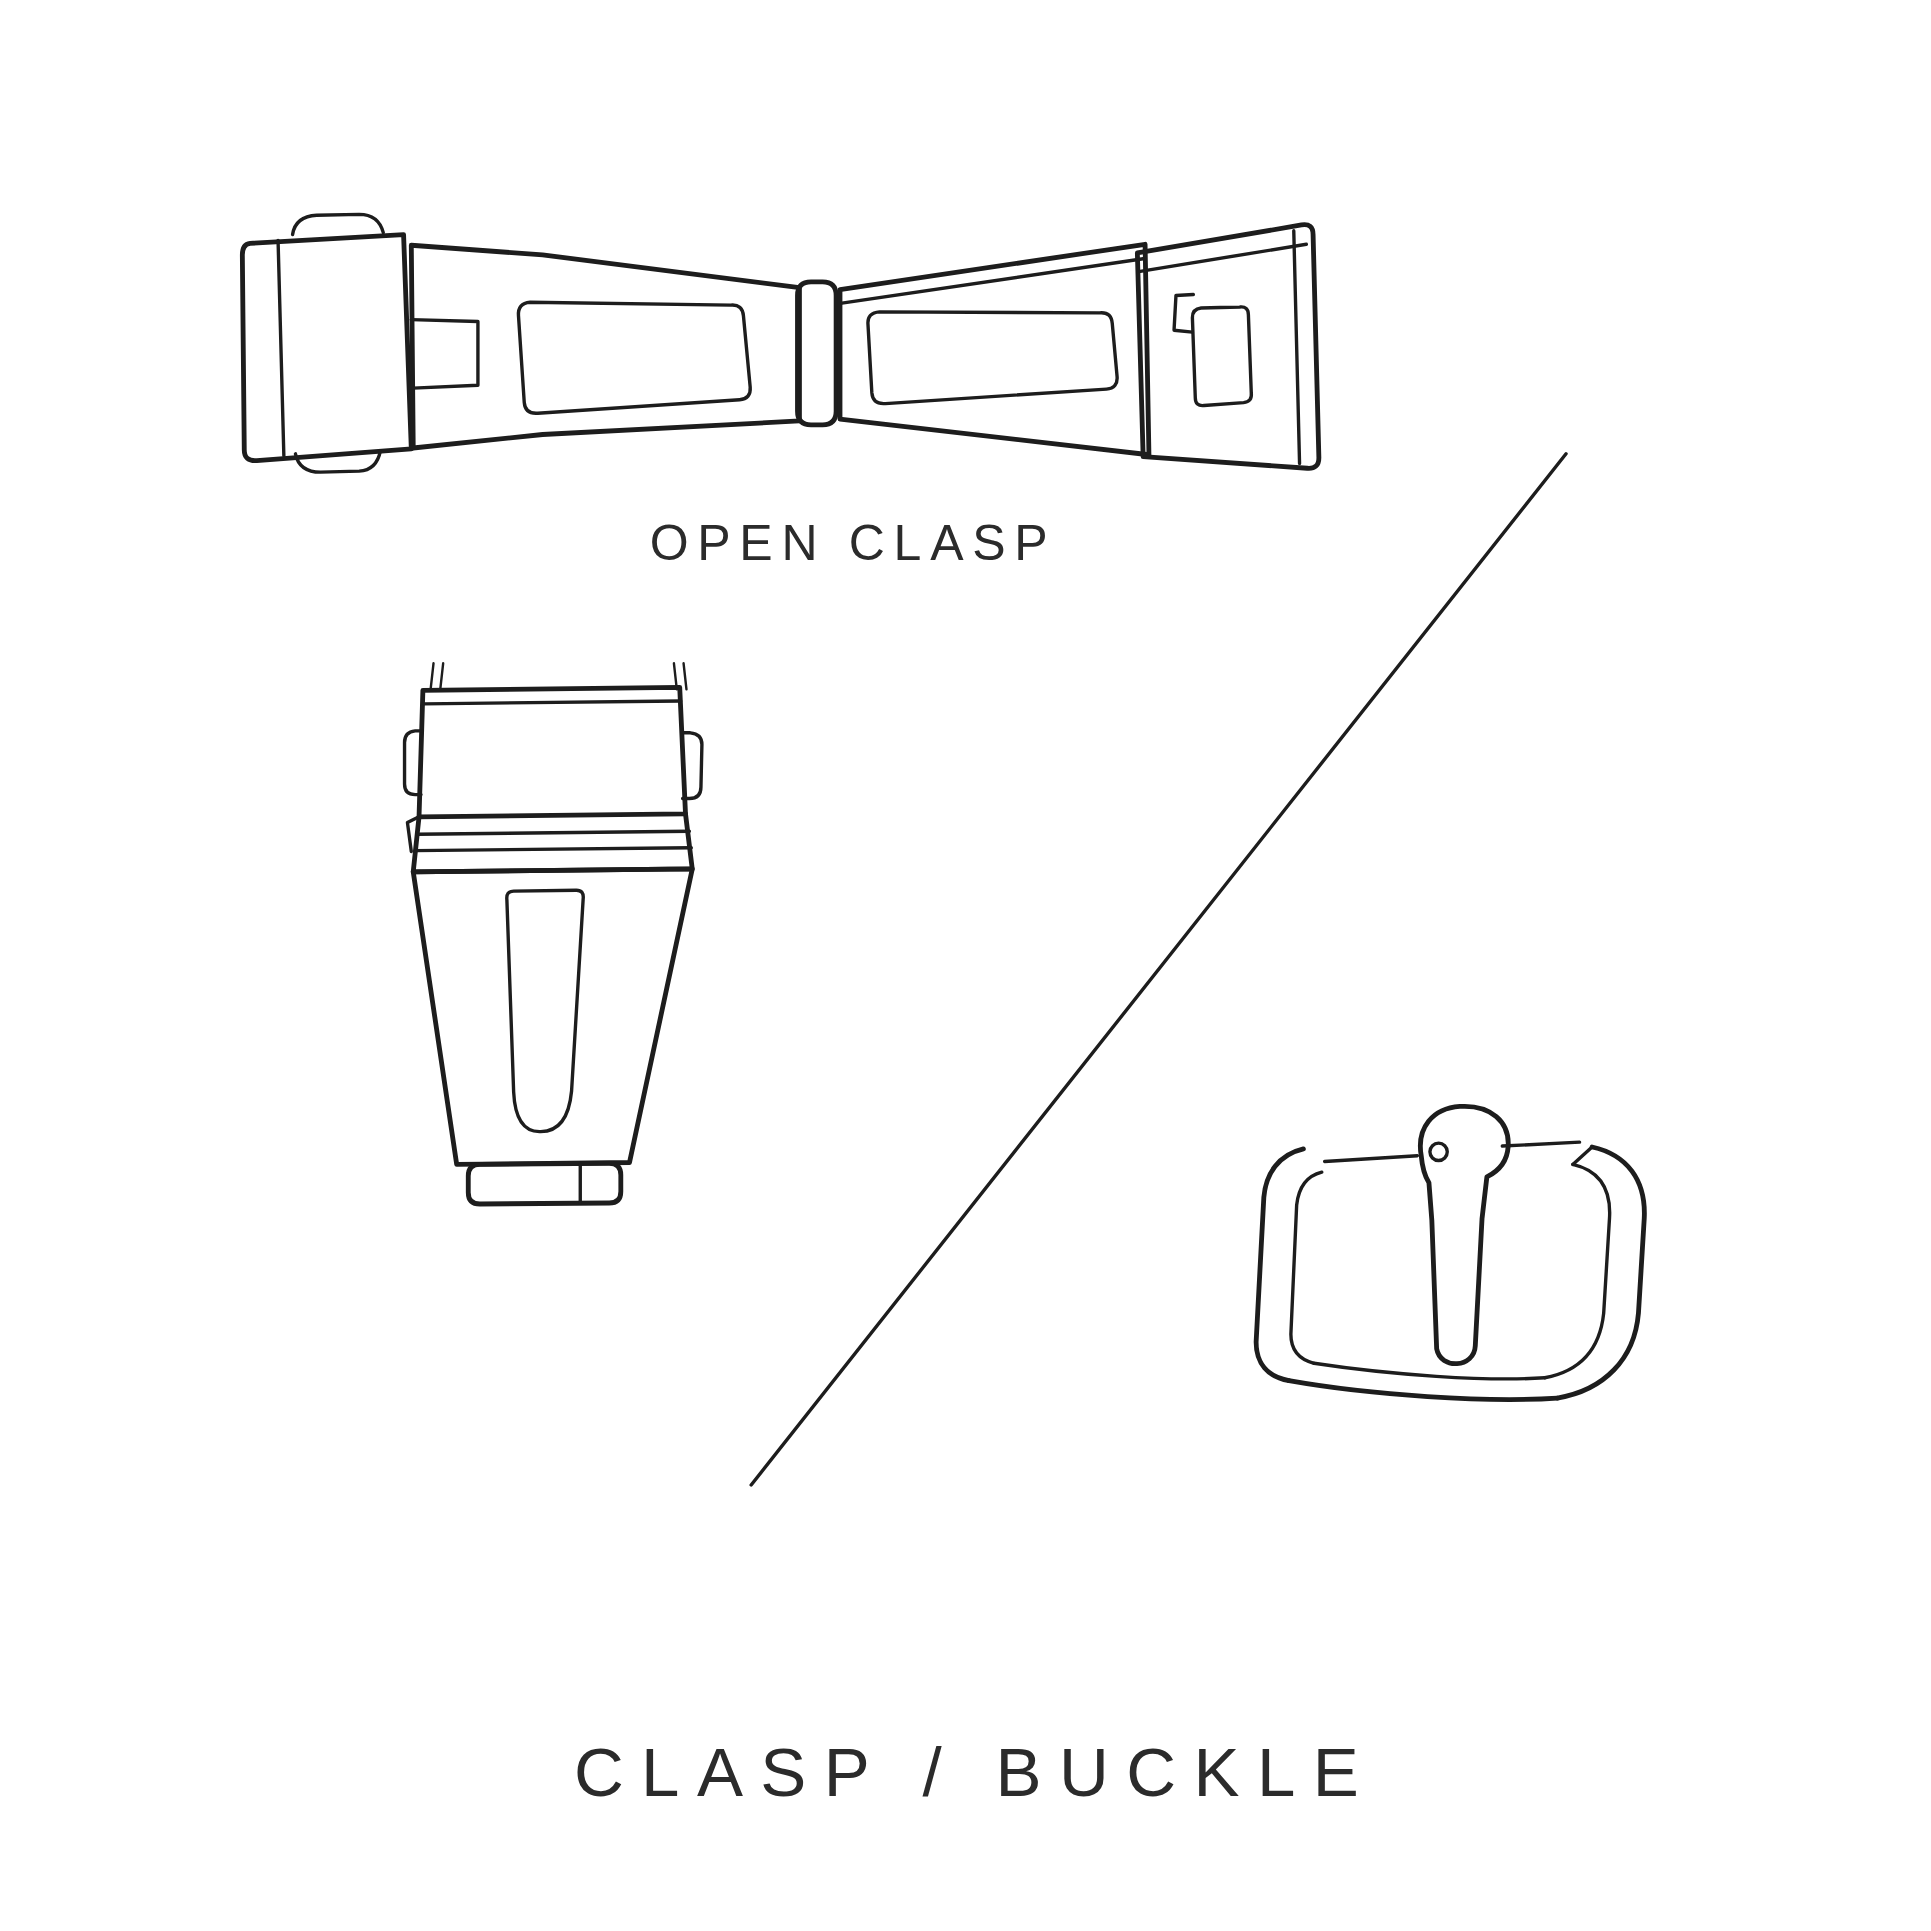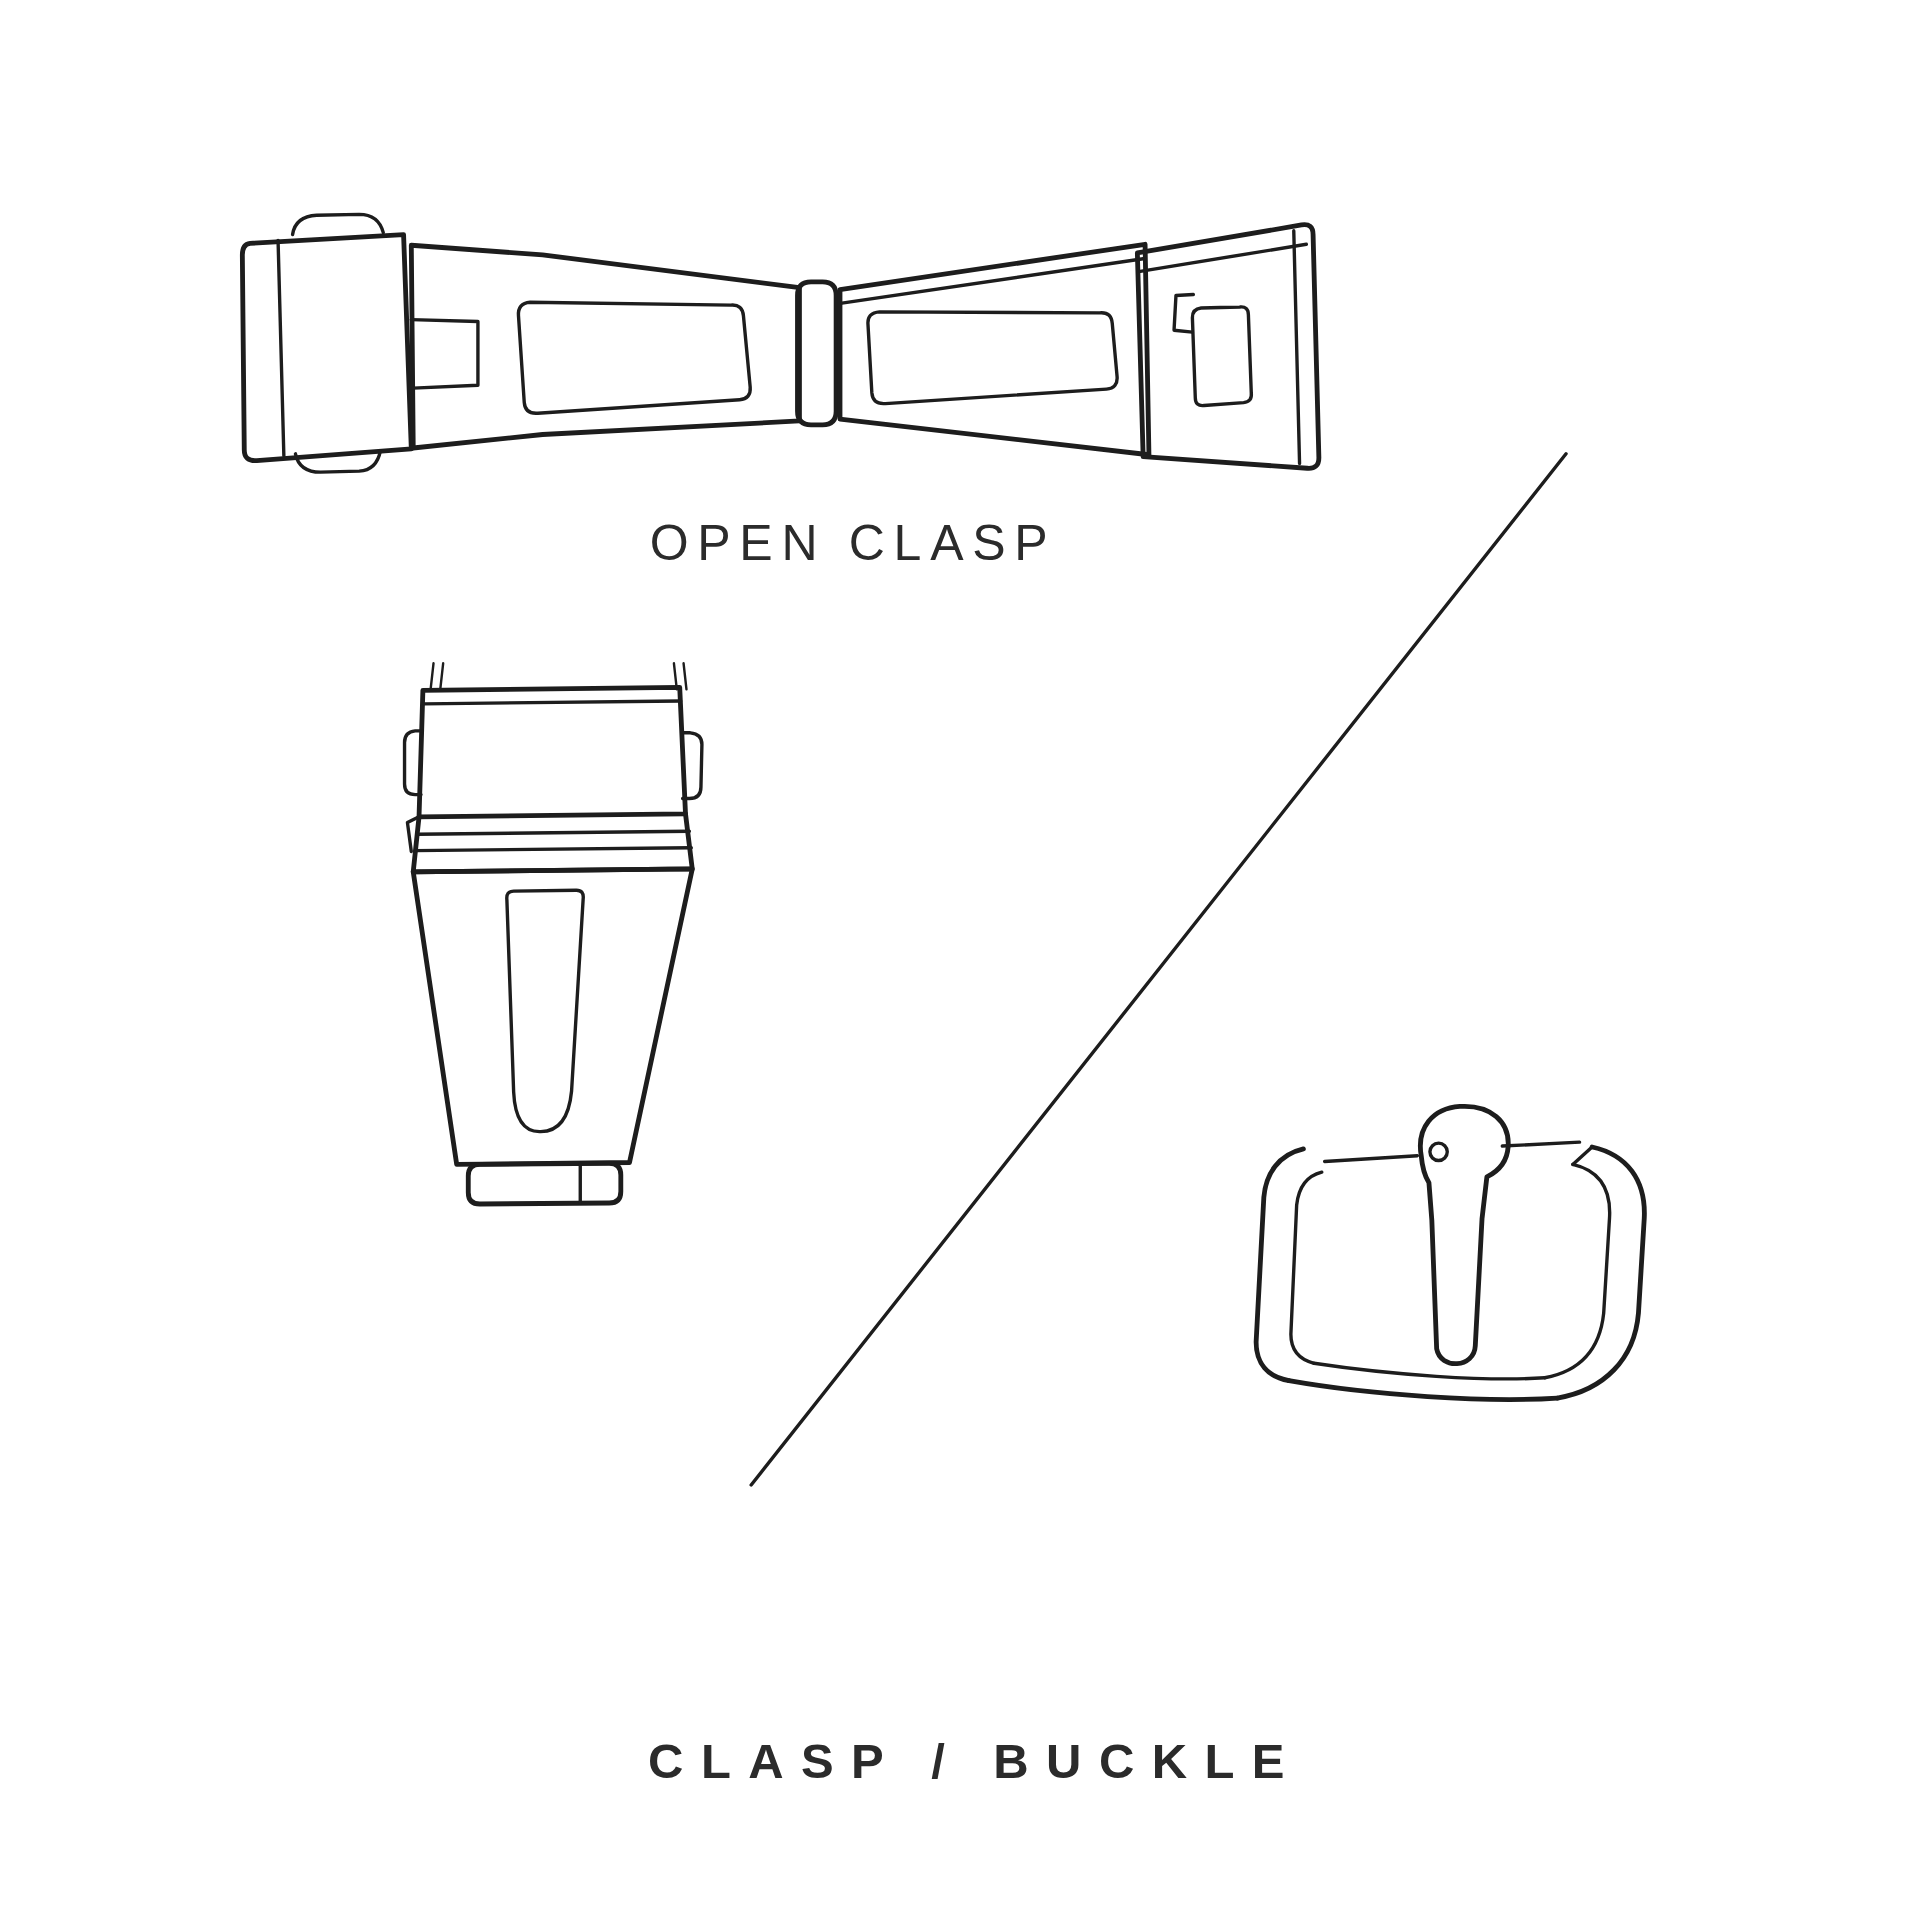--- a/index.html
+++ b/index.html
@@ -31,23 +31,23 @@
     transform:translateX(-50%);
     color:var(--text);
     white-space:nowrap;
     font-weight:400;
   }
   .small-label{
     font-size:50px;
     letter-spacing:8.7px;
   }
   .title-label{
-    font-size:49px;
+    font-size:69px;
     letter-spacing:17.4px;
-    font-weight:700;
+    font-weight:400;
     text-align:center;
   }
 </style>
 </head>
 <body>
 
 <div class="canvas">
 
   <svg width="1931" height="1931" viewBox="0 0 2000 2000">
 

